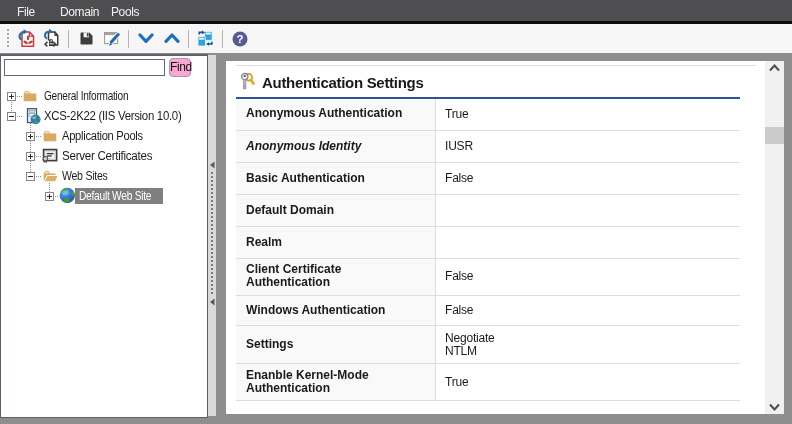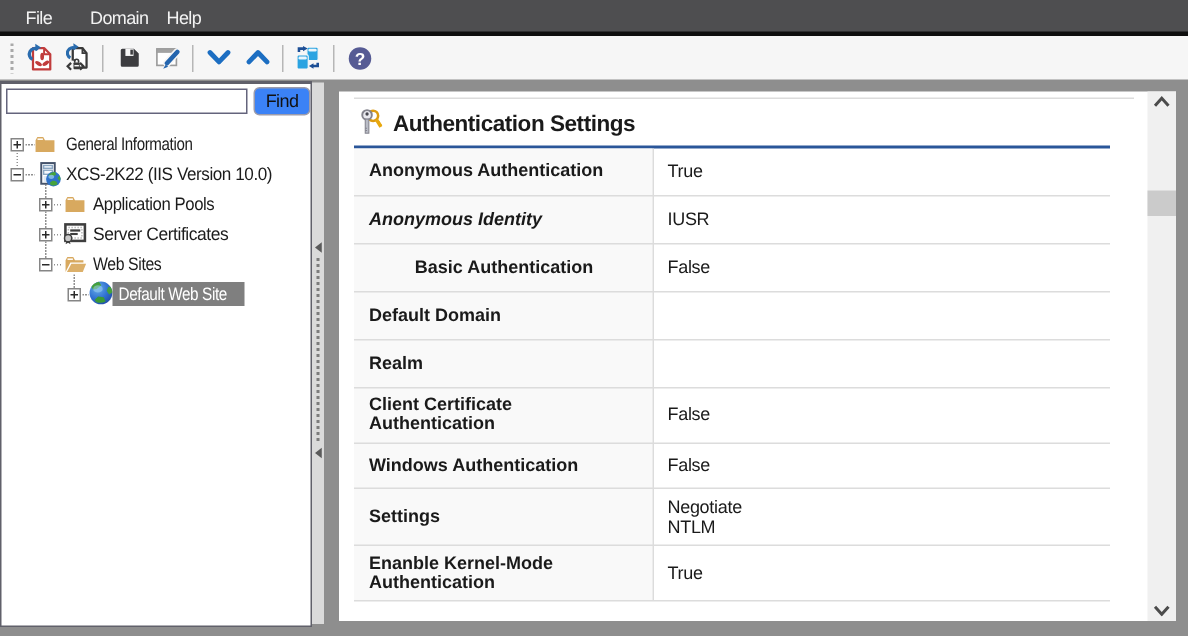--- a/index.html
+++ b/index.html
@@ -7,21 +7,21 @@
   .abs{position:absolute;}
   
   #menubar{left:0;top:0;width:792px;height:21px;background:#4e4e50;border-bottom:3px solid #0e0e0e;}
   .mitem{position:absolute;top:5px;color:#f2f2f2;font-size:12px;letter-spacing:-0.4px;}
   
   #toolbar{left:0;top:24px;width:792px;height:29px;background:#f6f6f6;}
   .tsep{position:absolute;top:6px;width:1px;height:18px;background:#b6b6b6;}
   
   #leftpanel{left:0;top:54px;width:208px;height:364px;background:#fff;border:1px solid #60606a;border-top-width:2px;box-sizing:border-box;}
   #searchbox{left:4px;top:59px;width:161px;height:17px;border:1px solid #64647c;background:#fff;box-sizing:border-box;}
-  #findbtn{left:169px;top:58px;width:38px;height:19px;background:#3b82f6;border:1px solid #9c9cac;border-radius:4px;box-sizing:border-box;font-size:12px;color:#111;text-align:center;line-height:17px;letter-spacing:-0.4px;}
+  #findbtn{left:169px;top:58px;width:22px;height:19px;background:#f9a8d4;border:1px solid #9c9cac;border-radius:4px;box-sizing:border-box;font-size:12px;color:#111;text-align:center;line-height:17px;letter-spacing:-0.4px;}
   .treetext{position:absolute;font-size:12px;color:#1c1c1c;letter-spacing:-0.3px;transform:scaleX(0.88);transform-origin:0 50%;white-space:nowrap;}
   .pmbox{position:absolute;width:9px;height:9px;border:1px solid #868686;background:#fff;box-sizing:border-box;}
   .pmbox .h{position:absolute;left:1px;top:3px;width:5px;height:1px;background:#2a2a2a;}
   .pmbox .v{position:absolute;left:3px;top:1px;width:1px;height:5px;background:#2a2a2a;}
   .dotv{position:absolute;width:1px;background-image:repeating-linear-gradient(to bottom,#909090 0 1px,transparent 1px 2px);}
   .doth{position:absolute;height:1px;background-image:repeating-linear-gradient(to right,#909090 0 1px,transparent 1px 2px);}
   
   #splitter{left:208px;top:55px;width:8px;height:361px;background:#dadada;}
   .spdots{position:absolute;left:3px;width:2px;background-image:repeating-linear-gradient(to bottom,#7c7c7c 0 2px,transparent 2px 4px);}
   
@@ -36,21 +36,21 @@
   .val{position:absolute;left:445px;font-size:12px;color:#1a1a1a;line-height:13px;letter-spacing:-0.2px;}
   
   #sbtrack{left:765px;top:61px;width:19px;height:353px;background:#f0f0f0;}
   #sbthumb{left:765px;top:127px;width:19px;height:17px;background:#cbcbcb;}
 </style>
 </head>
 <body>
 <div id="menubar" class="abs"></div>
 <div class="mitem" style="left:17px;">File</div>
 <div class="mitem" style="left:60px;">Domain</div>
-<div class="mitem" style="left:111px;">Help</div>
+<div class="mitem" style="left:111px;">Pools</div>
 
 <div id="toolbar" class="abs">
 
   <div class="abs" style="left:7px;top:5px;width:2px;height:20px;background-image:repeating-linear-gradient(to bottom,#a9a9a9 0 2px,transparent 2px 4px);"></div>
   <div id="icons">
 
     <svg class="abs" style="left:17px;top:4px;" width="20" height="20" viewBox="0 0 20 20">
       <path d="M5,8.5 V18.3 H16.5 V8.2 L12.4,4 H5 Z" fill="#fff" stroke="#c13c3c" stroke-width="1.5" stroke-linejoin="round"></path>
       <path d="M12.4,4 V8.2 H16.5" fill="none" stroke="#c13c3c" stroke-width="1.3"></path>
       <g fill="#c13c3c">
@@ -248,21 +248,21 @@
   <div class="hline" style="top:295px;"></div>
   <div class="hline" style="top:325px;"></div>
   <div class="hline" style="top:363px;"></div>
   <div class="hline" style="top:400px;"></div>
 </div>
 <div id="tabletext">
   <div class="lbl" style="top:107px;">Anonymous Authentication</div>
   <div class="val" style="top:108px;">True</div>
   <div class="lbl" style="top:140px;font-style:italic;">Anonymous Identity</div>
   <div class="val" style="top:140px;">IUSR</div>
-  <div class="lbl" style="top:172px;text-align:center;">Basic Authentication</div>
+  <div class="lbl" style="top:172px;">Basic Authentication</div>
   <div class="val" style="top:172px;">False</div>
   <div class="lbl" style="top:204px;">Default Domain</div>
   <div class="lbl" style="top:236px;">Realm</div>
   <div class="lbl" style="top:263px;">Client Certificate<br>Authentication</div>
   <div class="val" style="top:270px;">False</div>
   <div class="lbl" style="top:304px;">Windows Authentication</div>
   <div class="val" style="top:304px;">False</div>
   <div class="lbl" style="top:338px;">Settings</div>
   <div class="val" style="top:332px;">Negotiate<br>NTLM</div>
   <div class="lbl" style="top:369px;">Enanble Kernel-Mode<br>Authentication</div>

